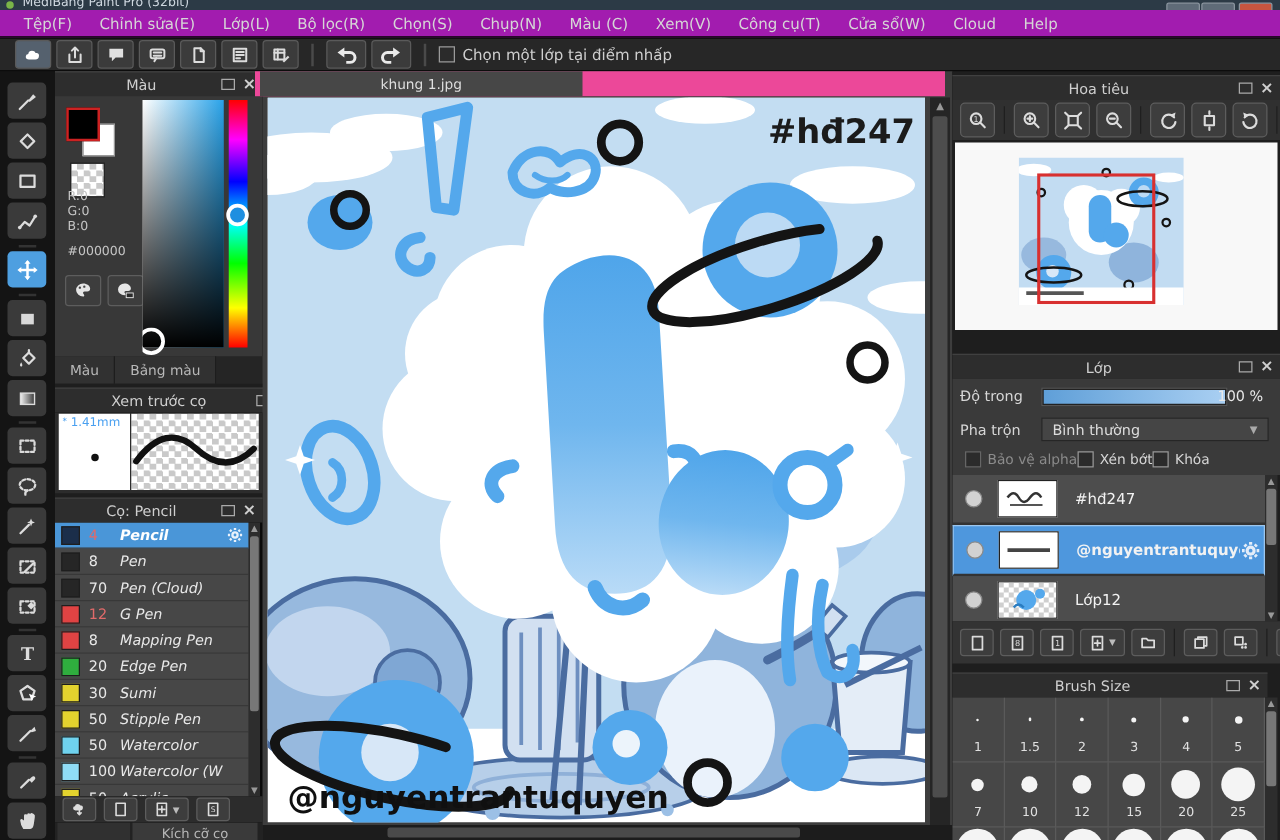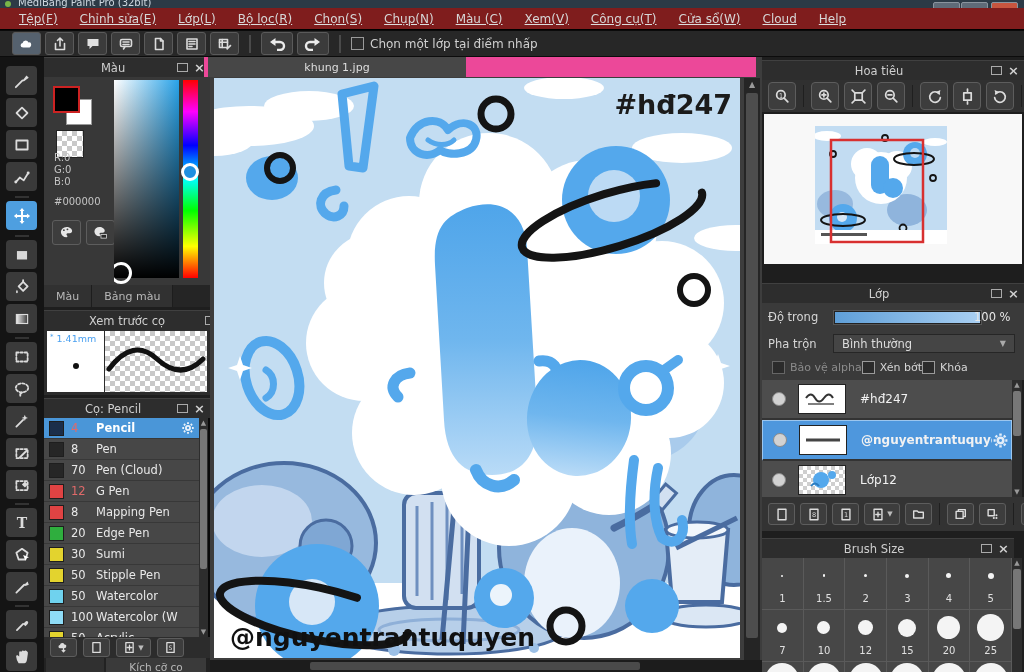--- a/index.html
+++ b/index.html
@@ -4,22 +4,22 @@
 <style>
   html,body{margin:0;padding:0;background:#000;}
   #app{position:relative;width:1024px;height:672px;overflow:hidden;background:#0a0a0a;
        font-family:"DejaVu Sans","Liberation Sans",sans-serif;color:#ddd;font-size:12px;}
   .abs{position:absolute;}
   
   .titlebar{left:0;top:0;width:1024px;height:8px;background:#2c3a46;}
   .winbtn{top:2px;width:25px;height:10px;border:1px solid #8a949e;background:#5f6b78;border-radius:2px;}
   .winbtn.close{background:#c7553f;}
   
-  .menubar{left:0;top:8px;width:1024px;height:22px;background:#7f1d1d;border-bottom:1px solid #000;
-           display:flex;align-items:center;padding-left:8px;box-sizing:border-box;text-decoration:underline;}
+  .menubar{left:0;top:8px;width:1024px;height:22px;background:#a21caf;border-bottom:1px solid #000;
+           display:flex;align-items:center;padding-left:8px;box-sizing:border-box;}
   .mitem{padding:2px 11px;color:#d6d6d6;font-size:12px;white-space:nowrap;}
   
   .topbar{left:0;top:31px;width:1024px;height:26px;background:#272727;border-bottom:1px solid #0c0c0c;
           display:flex;align-items:center;padding-left:12px;box-sizing:border-box;gap:4px;}
   .tbtn{width:27px;height:21px;background:#3b3b3b;border:1px solid #5a5a5a;border-radius:3px;
         display:flex;align-items:center;justify-content:center;flex:none;}
   .tbtn.hl{background:#55616e;}
   .tsep{width:2px;height:18px;background:#4a4a4a;margin:0 6px;flex:none;}
   .cbx{display:flex;align-items:center;gap:6px;color:#cfcfcf;font-size:12px;}
   .cb{width:11px;height:11px;border:1px solid #9a9a9a;background:#2b2b2b;display:inline-block;flex:none;}
@@ -37,21 +37,21 @@
   .phdr-t{flex:1;text-align:center;font-size:11.5px;color:#cfcfcf;}
   .po{width:9px;height:7px;border:1px solid #aaa;margin-right:6px;flex:none;}
   .px{color:#cfcfcf;font-weight:bold;font-size:13px;line-height:1;flex:none;}
   .checker{background:repeating-conic-gradient(#c9c9c9 0 25%,#ffffff 0 50%) 0 0/10px 10px;}
   .small{font-size:10px;color:#c4c4c4;}
   
   .brow{height:20px;display:flex;align-items:center;background:#474747;border-bottom:1px solid #383838;}
   .brow.selected{background:#4a96d8;}
   .bsw{width:13px;height:13px;margin-left:5px;border:1px solid #1e1e1e;background:var(--sw,#333);flex:none;}
   .bnum{width:25px;margin-left:7px;font-size:11.5px;color:var(--nc,#e8e8e8);flex:none;}
-  .bname{flex:1;font-size:11.5px;color:#e8e8e8;white-space:nowrap;overflow:hidden;}
+  .bname{flex:1;font-size:11.5px;color:#e8e8e8;white-space:nowrap;overflow:hidden;font-style:italic;}
   .brow.selected .bname{font-weight:bold;color:#fff;}
   .bgear{margin-right:4px;flex:none;display:flex;}
   
   .lrow{height:38px;display:flex;align-items:center;background:#4d4d4d;border-bottom:2px solid #333;position:relative;}
   .lrow.selected{background:#4e97dd;border:1px solid #9cc6ee;border-bottom:2px solid #333;}
   .ldot{width:12px;height:12px;border-radius:50%;background:#d2d2d2;border:1px solid #8a8a8a;margin-left:10px;flex:none;}
   .lthumb{width:46px;height:28px;margin-left:12px;border:1px solid #222;background:#fff;flex:none;display:flex;}
   .lname{margin-left:14px;font-size:12px;color:#f2f2f2;white-space:nowrap;overflow:hidden;flex:1;}
   .lrow.selected .lname{font-weight:bold;}
   .lgear{margin-right:2px;flex:none;display:flex;}

